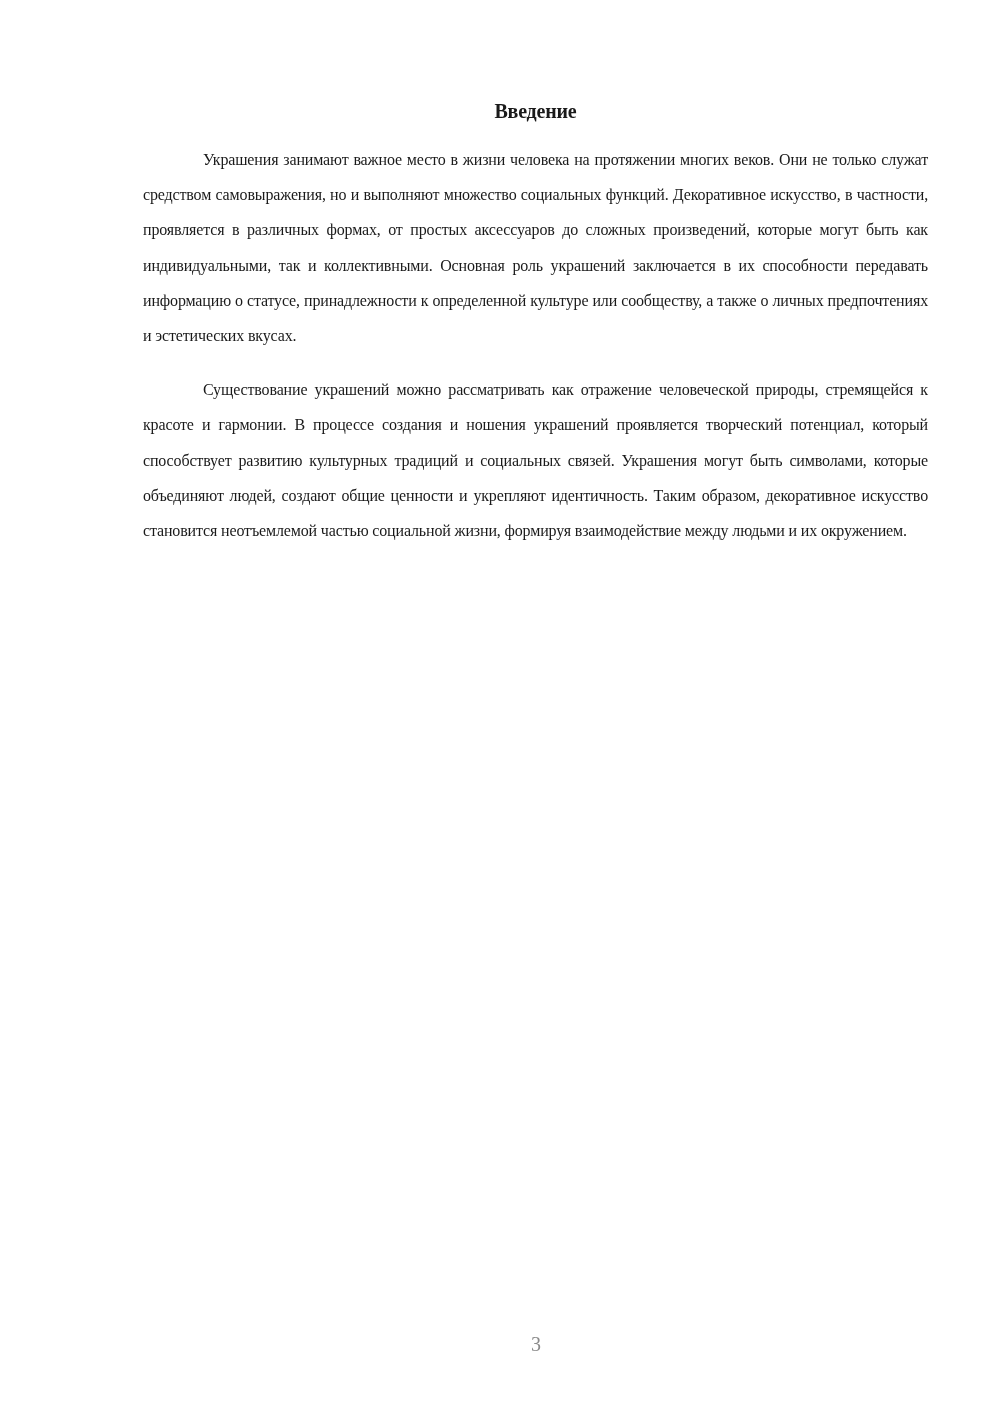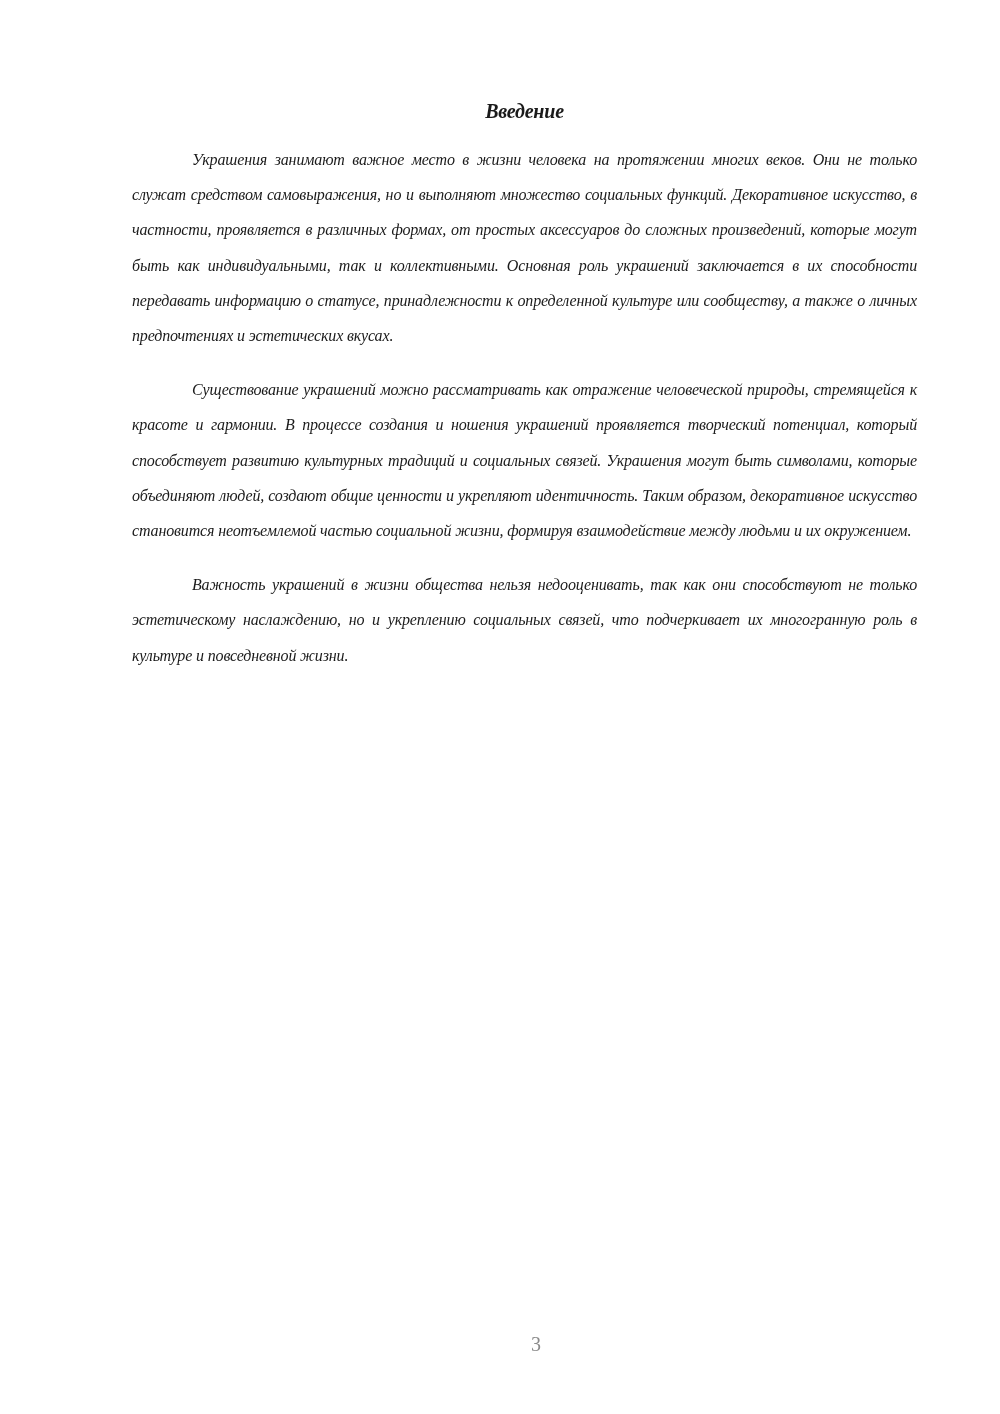--- a/index.html
+++ b/index.html
@@ -10,24 +10,23 @@
     body {
       width: 1000px;
       height: 1414px;
       position: relative;
       overflow: hidden;
       font-family: "Liberation Serif", "DejaVu Serif", serif;
       color: #1a1a1a;
     }
     .page {
       position: absolute;
-      left: 132px;
+      left: 143px;
       top: 96px;
       width: 785px;
-      font-style: italic;
     }
     .title {
       text-align: center;
       font-weight: bold;
       font-size: 20px;
       line-height: 30px;
       margin: 0 0 16px 0;
       padding-left: 0;
       letter-spacing: -0.2px;
     }
@@ -49,16 +48,15 @@
       color: #8a8a8a;
     }
   </style>
 </head>
 <body>
 
 <div class="page">
   <h1 class="title">Введение</h1>
   <p class="para">Украшения занимают важное место в жизни человека на протяжении многих веков. Они не только служат средством самовыражения, но и выполняют множество социальных функций. Декоративное искусство, в частности, проявляется в различных формах, от простых аксессуаров до сложных произведений, которые могут быть как индивидуальными, так и коллективными. Основная роль украшений заключается в их способности передавать информацию о статусе, принадлежности к определенной культуре или сообществу, а также о личных предпочтениях и эстетических вкусах.</p>
   <p class="para">Существование украшений можно рассматривать как отражение человеческой природы, стремящейся к красоте и гармонии. В процессе создания и ношения украшений проявляется творческий потенциал, который способствует развитию культурных традиций и социальных связей. Украшения могут быть символами, которые объединяют людей, создают общие ценности и укрепляют идентичность. Таким образом, декоративное искусство становится неотъемлемой частью социальной жизни, формируя взаимодействие между людьми и их окружением.</p>
-  <p class="para">Важность украшений в жизни общества нельзя недооценивать, так как они способствуют не только эстетическому наслаждению, но и укреплению социальных связей, что подчеркивает их многогранную роль в культуре и повседневной жизни.</p>
 </div>
 
 <div class="page-number">3</div>
 
 </body></html>

